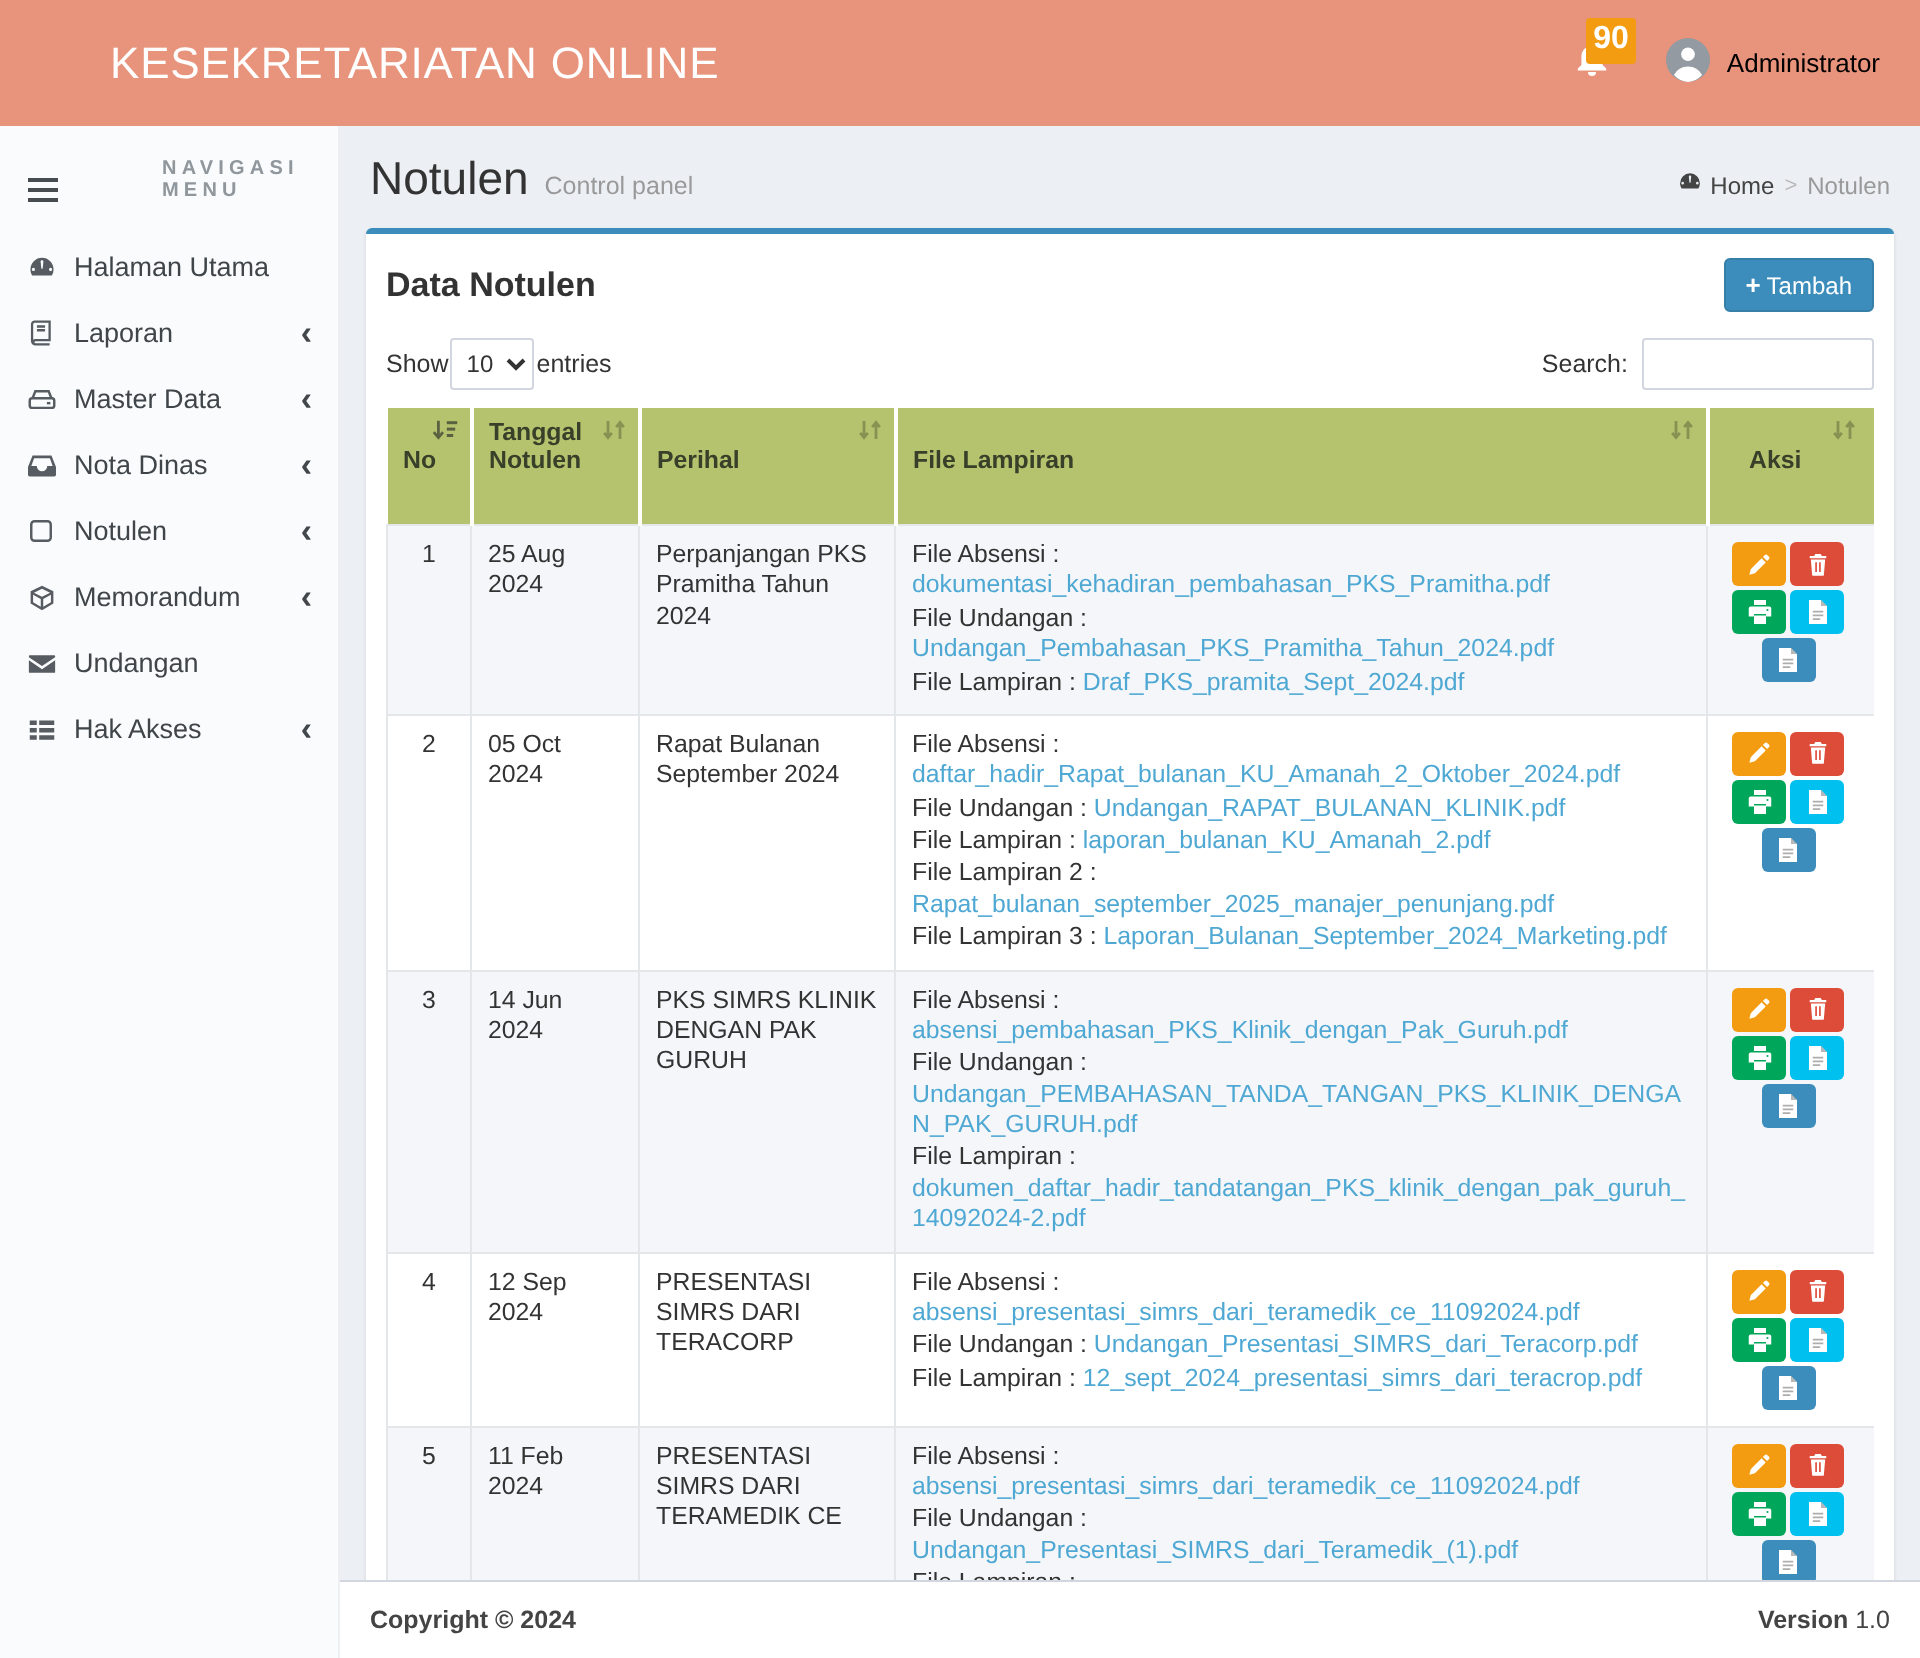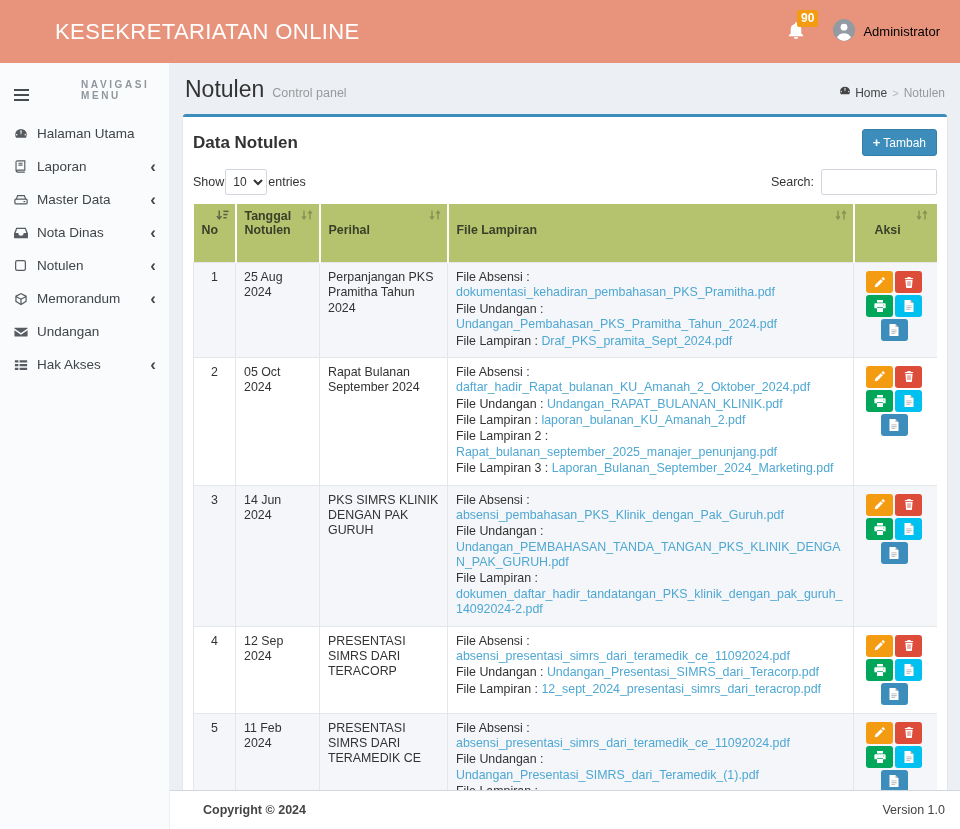--- a/index.html
+++ b/index.html
@@ -7,21 +7,21 @@
     font-family:"Liberation Sans", sans-serif; background:#ecf0f5; }
   .app { display:grid; grid-template-columns:170px 790px; grid-template-rows:63px 727px 39px;
     width:960px; height:620px; }
 
   
   .main-header { grid-area:1/1/2/3; background:#e8947c; display:flex; align-items:center; }
   .brand { color:#fff; font-size:22px; letter-spacing:.4px; padding-left:55px; white-space:nowrap; }
   .nav-right { margin-left:auto; display:flex; align-items:center; gap:28px; padding-right:20px; }
   .bell-wrap { position:relative; display:flex; cursor:pointer; }
   .badge { position:absolute; top:-11px; right:-13px; background:#f39c12; color:#fff;
-    font-size:12px; font-weight:bold; padding:1px 4px; border-radius:2px; line-height:1.3; }
+    font-size:16px; font-weight:bold; padding:1px 4px; border-radius:2px; line-height:1.3; }
   .user-menu { display:flex; align-items:center; gap:8px; color:#000000; font-size:13px; cursor:pointer; }
 
   
   .sidebar { grid-area:2/1/4/2; background:#fafbfc; border-right:1px solid #edf0f2; padding-top:6px; }
   .sidebar-head { display:flex; align-items:flex-end; padding:10px 14px 16px;gap:32px; }
   .hamburger { display:flex; cursor:pointer; }
   .sidebar-title { font-size:10px; font-weight:bold; letter-spacing:2.6px; color:#8f979d; margin-left:20px; }
   .sidebar-menu { list-style:none; margin:0; padding:0; }
   .sidebar-item { display:flex; align-items:center; height:33px; padding:0 13px 0 14px;
     color:#3f4549; font-size:13.5px; cursor:pointer; }
@@ -71,22 +71,22 @@
   .file-link { color:#4fa8d3; text-decoration:none; cursor:pointer; }
   .actions { display:flex; flex-wrap:wrap; justify-content:center; width:60px; margin-left:2px; }
   .act { width:27px; height:22px; margin:1px; border-radius:3px; display:flex;
     align-items:center; justify-content:center; cursor:pointer; }
   .act span { display:flex; }
 
   
   .main-footer { grid-area:3/2/4/3; background:#fff; border-top:1px solid #d2d6de;
     display:flex; align-items:center; justify-content:space-between; padding:0 15px;
     font-size:12.5px; color:#444; }
-  .copyright { font-weight:bold;margin-left:18px; }
-  .version-label { font-weight:normal; }
+  .copyright { font-weight:bold; }
+  .version-label { font-weight:bold; }
 </style>
 </head>
 <body>
 
 <div class="app">
 
   <header class="main-header">
     <span class="brand">KESEKRETARIATAN ONLINE</span>
     <div class="nav-right">
       <div class="bell-wrap">

